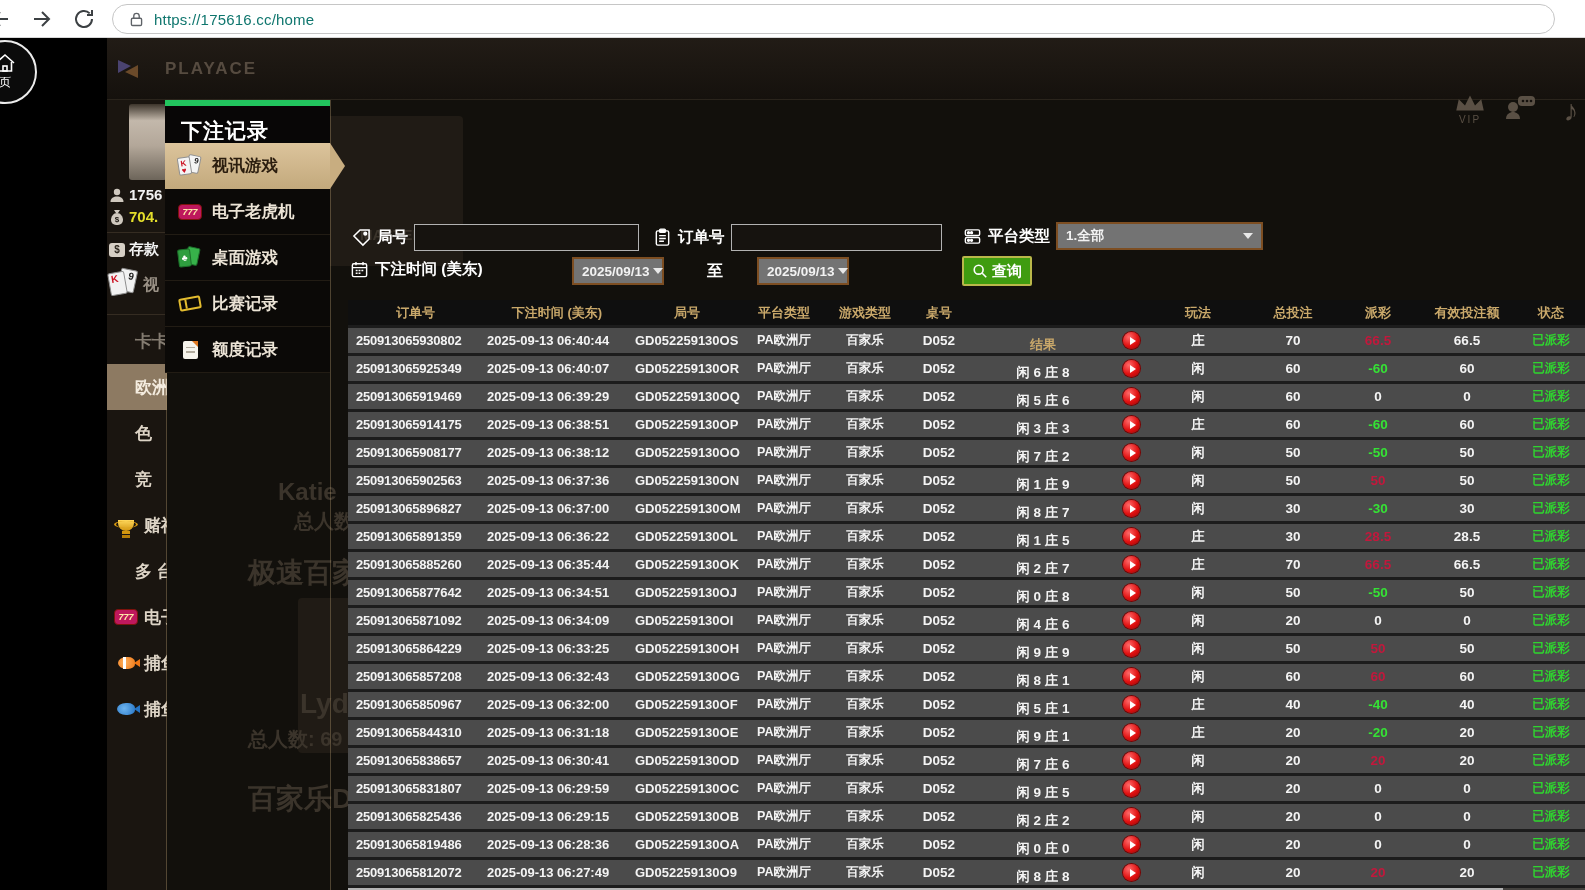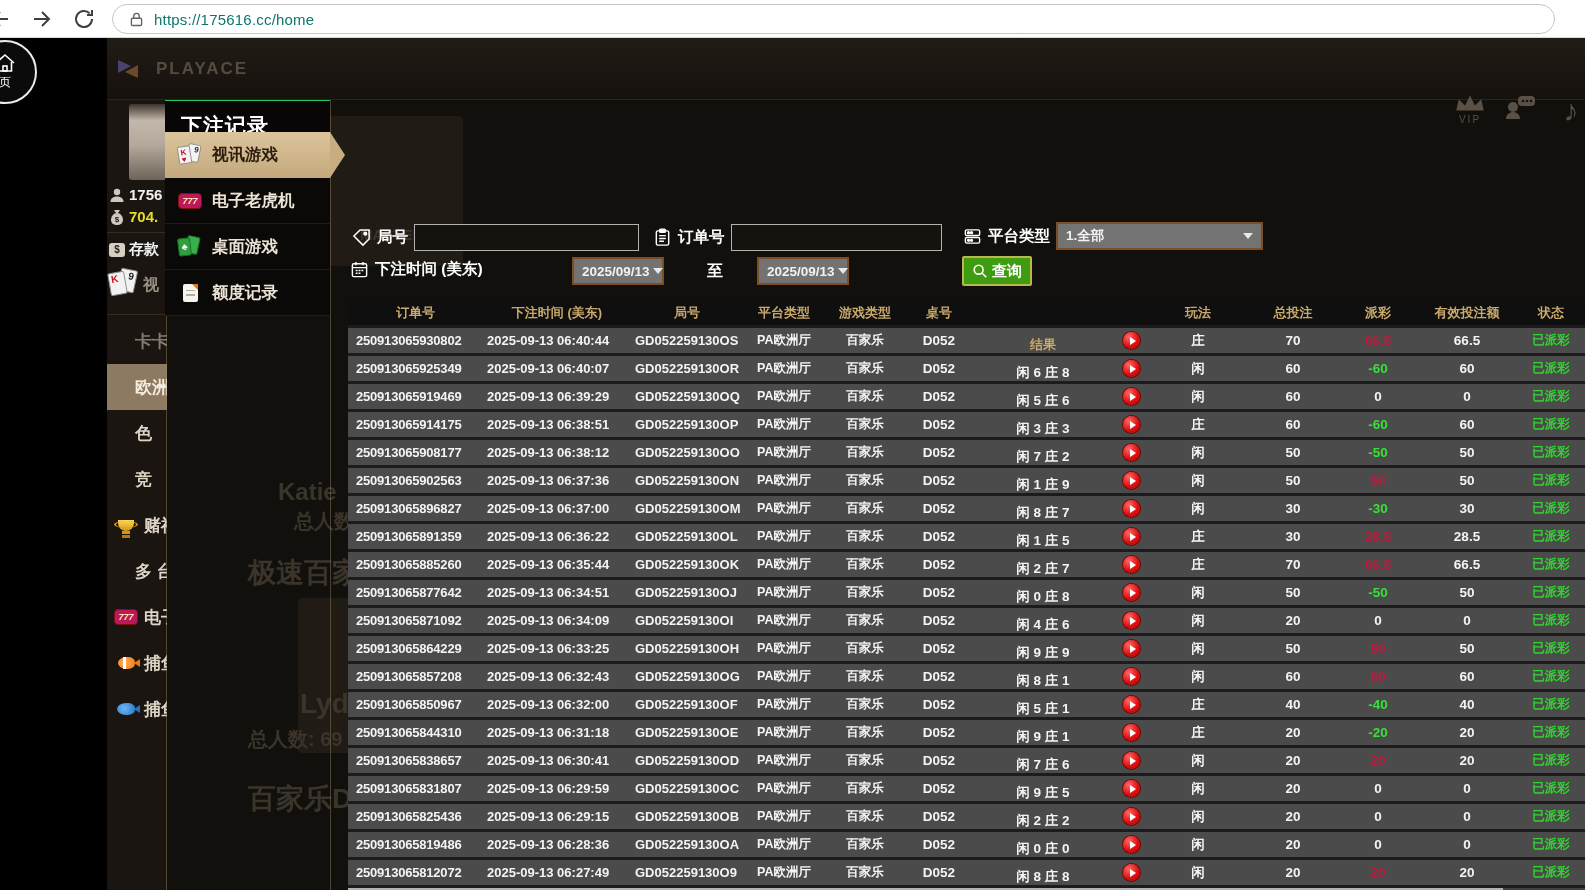--- a/index.html
+++ b/index.html
@@ -10,21 +10,21 @@
   .browser-bar { position:absolute; left:0; top:0; width:1585px; height:38px; background:#fff; border-bottom:1px solid #d8d8d8; z-index:40; }
   .nav-ic { position:absolute; top:7px; width:24px; height:24px; color:#3c4043; }
   .url-pill { position:absolute; left:112px; top:4px; width:1443px; height:30px; border:1px solid #c6c6c6; border-radius:15px; background:#fff; display:flex; align-items:center; }
   .lock { margin-left:15px; width:17px; height:17px; color:#5f6368; }
   .url-text { margin-left:9px; font-size:15px; color:#0f766e; letter-spacing:.2px; }
 
   
   .page { position:absolute; left:0; top:38px; width:1585px; height:852px; background:#000; overflow:hidden; }
   .site-bg { position:absolute; left:107px; top:0; width:1478px; height:852px; background:#12100c; }
   .top-bar { position:absolute; left:107px; top:0; width:1478px; height:62px; background:linear-gradient(180deg,#221c16,#15110d); border-bottom:1px solid #2a241c; }
-  .logo { position:absolute; left:8px; top:18px; display:flex; align-items:center; gap:15px; }
+  .logo { position:absolute; left:8px; top:18px; display:flex; align-items:center; gap:24px; }
   .logo-mark { width:26px; height:26px; }
   .logo-text { font-size:17px; font-weight:bold; letter-spacing:2px; color:#564b40; }
   .tr-ic { position:absolute; top:12px; color:#5a5045; text-align:center;margin-top:44px; }
   .vip-wrap { right:100px; } .vip-wrap .cap { font-size:10px; letter-spacing:2px; margin-top:-2px; }
   .svc-wrap { right:48px; } .music-wrap { right:-6px; font-size:30px; width:40px; }
 
   
   .float-home { position:absolute; left:-27px; top:2px; width:64px; height:64px; border-radius:50%; background:#0b0b0b; border:2px solid #ececec; z-index:30; color:#fff; display:flex; flex-direction:column; align-items:center; justify-content:center; }
   .float-home .hl { font-size:12px; margin-top:1px; }
 
@@ -47,21 +47,21 @@
   .v-label { color:#9a9186; font-size:16px; font-weight:bold; }
   .scats { position:absolute; left:0; top:218px; width:60px; }
   .scat { height:46px; display:flex; align-items:center; gap:5px; padding-left:6px; font-size:17px; font-weight:bold; color:#ddd4c6; white-space:nowrap; }
   .scat-muted { color:#847c71; padding-left:28px; }
   .scat-plainpad { padding-left:28px; }
   .scat-hl { background:#8d7a62; color:#f4ecdf; padding-left:28px; }
 
   
   .vline { position:absolute; top:62px; width:1px; height:790px; background:rgba(170,145,105,.4); z-index:4; }
   .panel { position:absolute; left:165px; top:62px; width:165px; z-index:6; }
-  .panel-title { height:32px; background:#080606; border-top:1px solid #22c55e; color:#fff; font-size:21px; font-weight:bold; padding:11px 0 0 16px; letter-spacing:1px; }
+  .panel-title { height:43px; background:#080606; border-top:6px solid #22c55e; color:#fff; font-size:21px; font-weight:bold; padding:11px 0 0 16px; letter-spacing:1px; }
   .menu-item { position:relative; height:46px; background:#0b0907; border-bottom:1px solid #221c14; display:flex; align-items:center; gap:9px; padding-left:12px; color:#ece4d6; font-size:16.5px; font-weight:bold; cursor:pointer; }
   .menu-item.sel { background:linear-gradient(180deg,#dcc49c,#c3a97c); color:#2b1d0e; border-bottom:none; }
   .menu-item.sel::after { content:""; position:absolute; right:-15px; top:0; border-left:15px solid #c8ad80; border-top:23px solid transparent; border-bottom:23px solid transparent; }
 
   
   .mi { display:inline-flex; align-items:center; justify-content:center; width:26px; height:26px; position:relative; flex:0 0 26px; }
   .pcard { position:absolute; width:13px; height:18px; background:#f4f4f4; border-radius:2px; border:1px solid #909090; }
   .pback { left:10px; top:2px; transform:rotate(12deg); color:#1b1b1b; font-size:8px; font-weight:bold; text-align:right; padding-right:1px; }
   .pfront { left:1px; top:4px; transform:rotate(-9deg); }
   .pfront b { position:absolute; left:2px; top:1px; font-size:8px; color:#cc1122; }
@@ -292,20 +292,26 @@
           </div>
           <div class="menu-item">
             <span class="mi">
               <span class="gcard g2"></span>
               <span class="gcard g1">♣</span>
             </span>
             <span>桌面游戏</span>
           </div>
           <div class="menu-item">
             <span class="mi">
+              <span class="mi-ticket"></span>
+            </span>
+            <span>比赛记录</span>
+          </div>
+          <div class="menu-item">
+            <span class="mi">
               <span class="mi-document"></span>
             </span>
             <span>额度记录</span>
           </div>
         </div>
     </div>
 
     <div class="content">
 
       <div class="fg" style="left:21px;top:124px">

